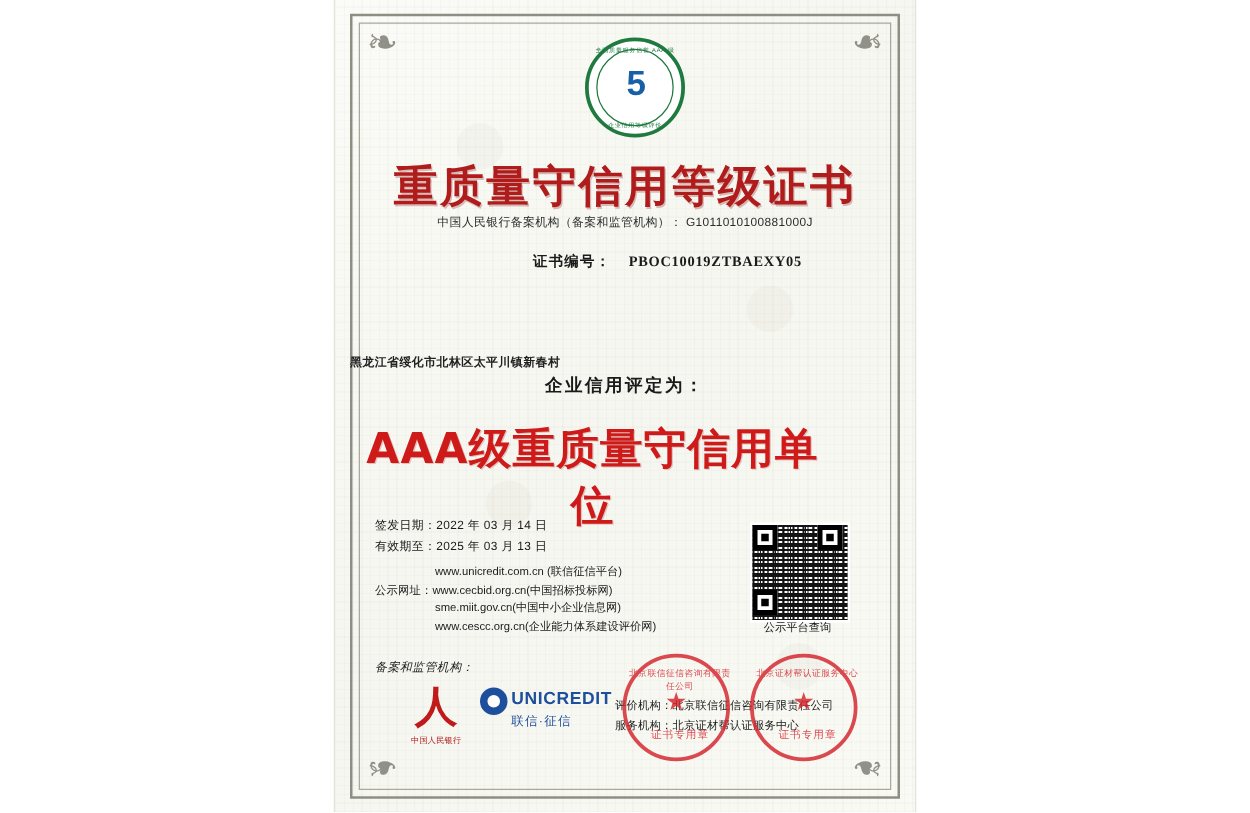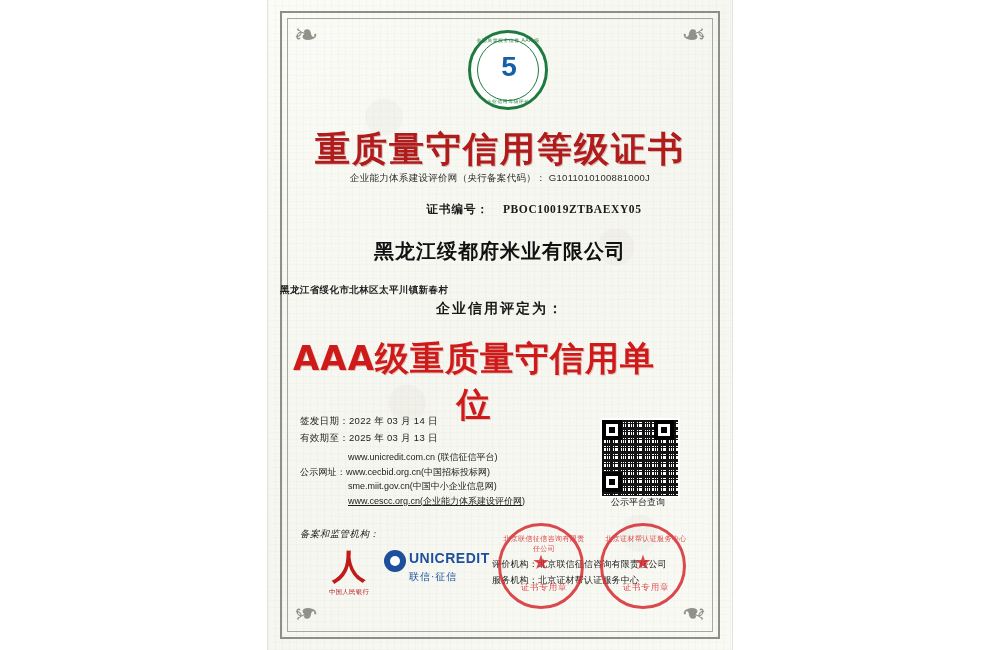--- a/index.html
+++ b/index.html
@@ -441,42 +441,41 @@
 
   <div class="emblem">
     <div class="ring-outer"></div>
     <div class="ring-inner"></div>
     <div class="arc-top">全国质量服务信誉 AAA 级</div>
     <div class="mark">5</div>
     <div class="arc-bottom">企业信用等级评价</div>
   </div>
 
   <div class="main-title">重质量守信用等级证书</div>
-  <div class="subtitle-bank">企业能力体系建设评价网（央行备案代码）： G1011010100881000J</div>
+  <div class="subtitle-bank">中国人民银行备案机构（备案和监管机构）： G1011010100881000J</div>
 
   <div class="cert-no-row">
     <span class="label">证书编号：</span><span class="value">PBOC10019ZTBAEXY05</span>
   </div>
 
-  <div class="company-name">黑龙江绥都府米业有限公司</div>
   <div class="company-addr">黑龙江省绥化市北林区太平川镇新春村</div>
 
   <div class="rating-lead">企业信用评定为：</div>
   <div class="rating-main">AAA级重质量守信用单位</div>
 
   <div class="dates">
     <div class="dline">签发日期：2022 年 03 月 14 日</div>
     <div class="dline">有效期至：2025 年 03 月 13 日</div>
   </div>
 
   <div class="sites">
     <div class="srow" style="padding-left:48px;"><span>www.unicredit.com.cn (联信征信平台)</span></div>
     <div class="srow"><span class="slabel">公示网址：</span><span>www.cecbid.org.cn(中国招标投标网)</span></div>
     <div class="srow" style="padding-left:48px;"><span>sme.miit.gov.cn(中国中小企业信息网)</span></div>
-    <div class="srow" style="padding-left:48px;text-decoration:underline;"><span>www.cescc.org.cn(企业能力体系建设评价网)</span></div>
+    <div class="srow" style="padding-left:48px;"><span>www.cescc.org.cn(企业能力体系建设评价网)</span></div>
   </div>
 
   <div class="qr-wrap">
     <div class="qr"></div>
   </div>
   <div class="qr-finder f1"></div>
   <div class="qr-finder f2"></div>
   <div class="qr-finder f3"></div>
   <div class="qr-caption">公示平台查询</div>
 

